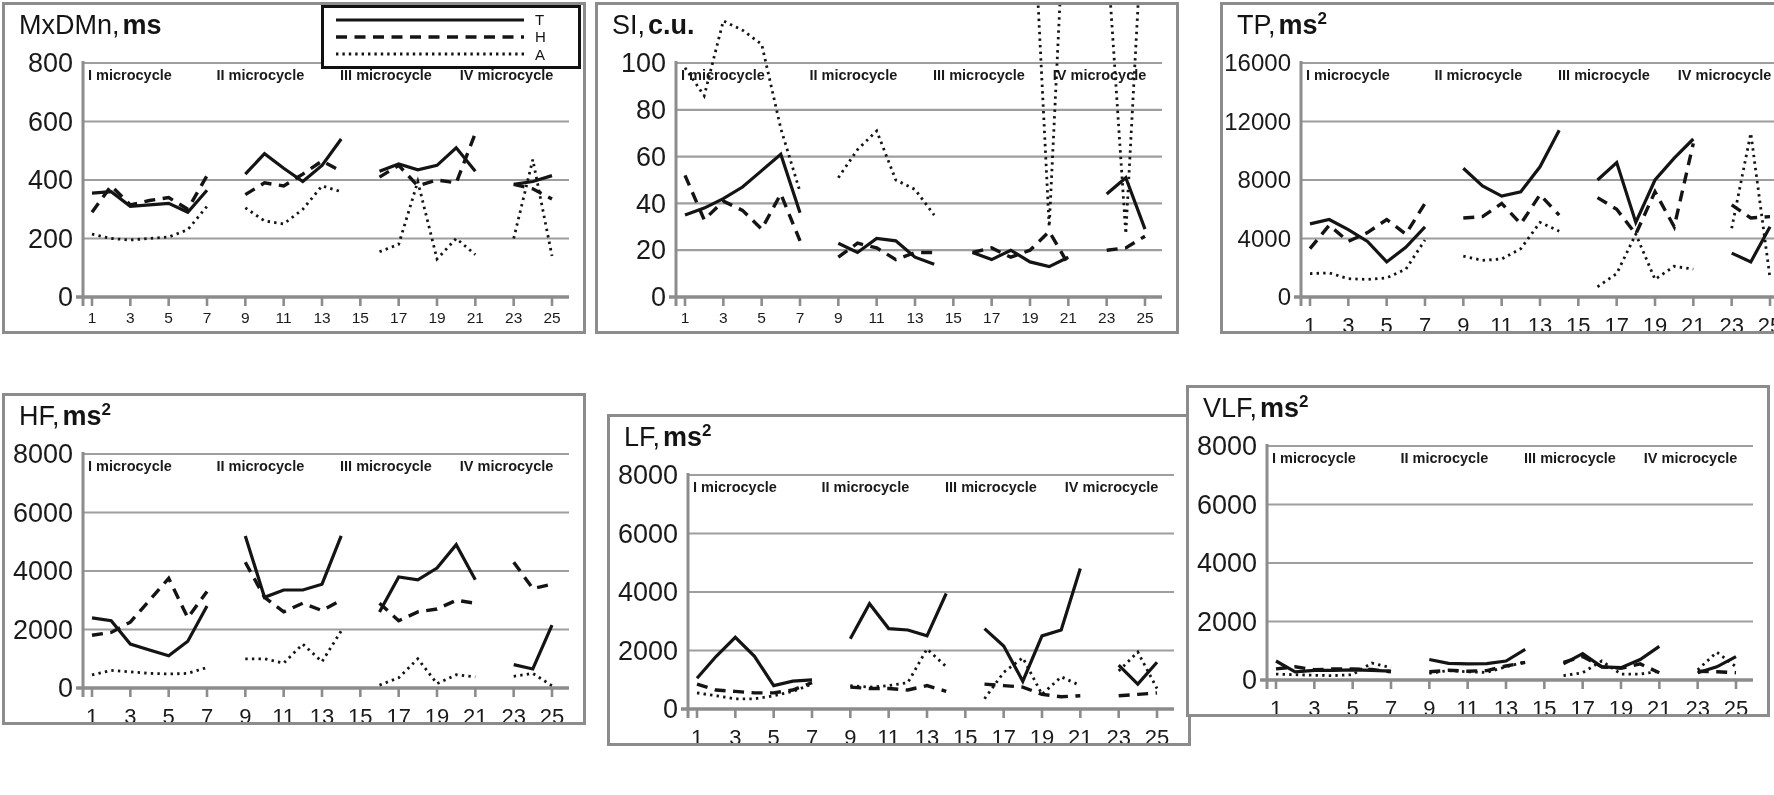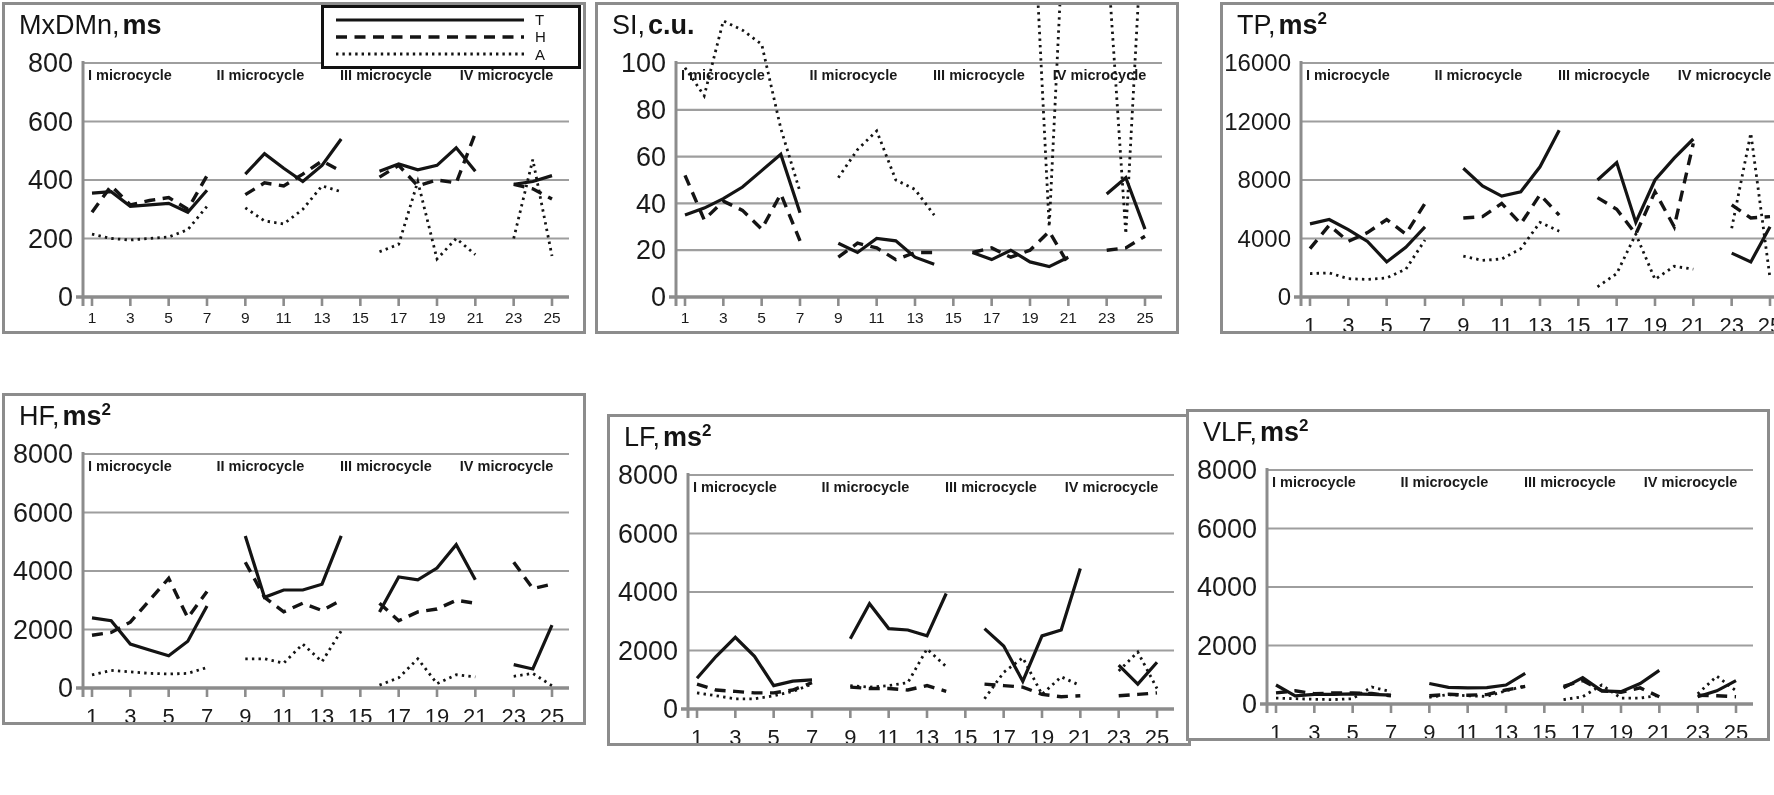--- a/index.html
+++ b/index.html
@@ -431,21 +431,21 @@
         </g>
         <g>
           <path d="M87.0 275.9L106.2 278.8L125.3 281.8L144.5 281.8L163.7 278.8L182.8 274.4L202.0 267.1" fill="none" stroke="#141414" stroke-width="2.8" stroke-linecap="butt" stroke-linejoin="miter" stroke-dasharray="2.4,4.2"></path>
           <path d="M240.3 268.6L259.5 270.1L278.7 268.6L297.8 265.7L317.0 232.0L336.2 249.6" fill="none" stroke="#141414" stroke-width="2.8" stroke-linecap="butt" stroke-linejoin="miter" stroke-dasharray="2.4,4.2"></path>
           <path d="M374.5 281.8L393.7 255.4L412.8 240.8L432.0 277.4L451.2 259.8L470.3 268.6" fill="none" stroke="#141414" stroke-width="2.8" stroke-linecap="butt" stroke-linejoin="miter" stroke-dasharray="2.4,4.2"></path>
           <path d="M508.7 254.0L527.8 235.0L547.0 271.5" fill="none" stroke="#141414" stroke-width="2.8" stroke-linecap="butt" stroke-linejoin="miter" stroke-dasharray="2.4,4.2"></path>
         </g>
       </svg>
   </div>
 
-  <div class="panel" style="left:1186px;top:409px;">
+  <div class="panel" style="left:1186px;top:385px;">
     <div class="chart-title">
       <span class="t-name">VLF,</span><span class="t-unit">ms</span><sup>2</sup>
     </div>
     <svg class="chart" width="578" height="382">
         <g>
           <line x1="78" y1="233.5" x2="564" y2="233.5" stroke="#9e9e9e" stroke-width="2.2"></line>
           <line x1="78" y1="175" x2="564" y2="175" stroke="#9e9e9e" stroke-width="2.2"></line>
           <line x1="78" y1="116.5" x2="564" y2="116.5" stroke="#9e9e9e" stroke-width="2.2"></line>
           <line x1="78" y1="58" x2="564" y2="58" stroke="#9e9e9e" stroke-width="2.2"></line>
         </g>

